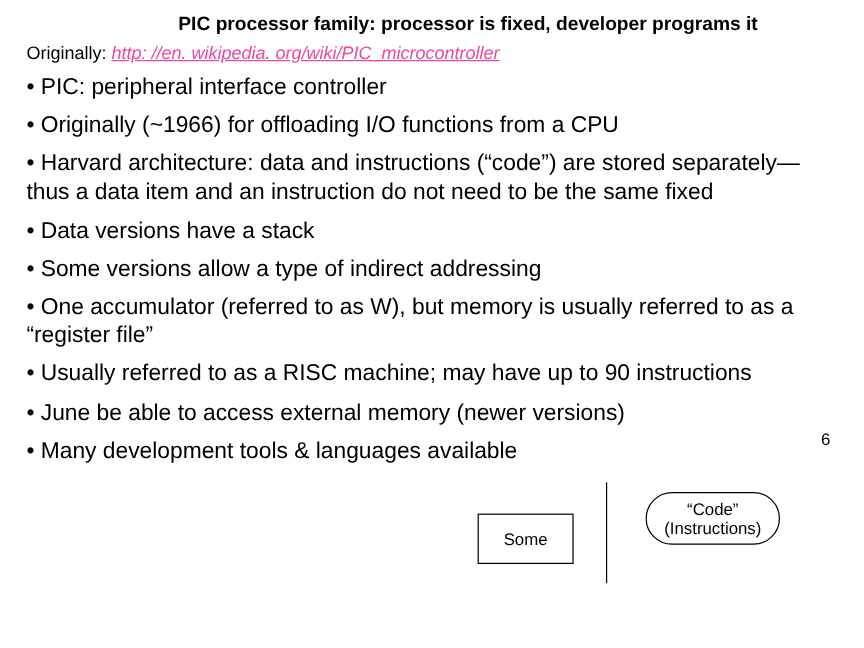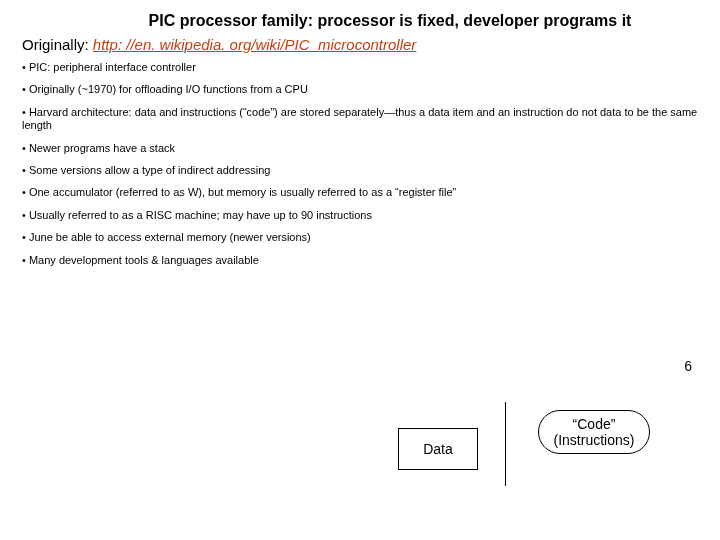--- a/index.html
+++ b/index.html
@@ -28,25 +28,25 @@
   }
   .ref-line {
     font-size: 15px;
     margin-bottom: 8px;
   }
   .ref-label {
     display: inline;
   }
   .ref-link {
     text-decoration: underline;
-    color: #c2410c;
+    color: #ec4899;
   }
   .italic { font-style: italic; }
   .bullets {
-    font-size: 11px;
+    font-size: 19px;
     line-height: 1.22;
   }
   .bullet {
     margin-bottom: 9px;
   }
   .diagram {
     position: absolute;
     left: 360px;
     top: 402px;
     width: 340px;
@@ -100,34 +100,34 @@
 
   <div class="title">PIC processor family: processor is fixed, developer programs it</div>
 
   <div class="ref-line">
     <span class="ref-label">Originally:  </span>
     <span class="ref-link italic">http: //en. wikipedia. org/wiki/PIC_microcontroller</span>
   </div>
 
   <div class="bullets">
     <div class="bullet">• <span>PIC:  peripheral interface controller</span></div>
-    <div class="bullet">• <span>Originally (~1970) for offloading I/O functions from a CPU</span></div>
-    <div class="bullet">• <span>Harvard architecture:  data and instructions (“code”) are stored separately—thus a data item and an instruction do not data to be the same length</span></div>
-    <div class="bullet">• <span>Newer programs have a stack</span></div>
+    <div class="bullet">• <span>Originally (~1966) for offloading I/O functions from a CPU</span></div>
+    <div class="bullet">• <span>Harvard architecture:  data and instructions (“code”) are stored separately—thus a data item and an instruction do not need to be the same fixed</span></div>
+    <div class="bullet">• <span>Data versions have a stack</span></div>
     <div class="bullet">• <span>Some versions allow a type of indirect addressing</span></div>
     <div class="bullet">• <span>One accumulator (referred to as W), but memory is usually referred to as a “register file”</span></div>
     <div class="bullet">• <span>Usually referred to as a RISC machine; may have up to 90 instructions</span></div>
     <div class="bullet">• <span>June be able to access external memory (newer versions)</span></div>
     <div class="bullet">• <span>Many development tools &amp; languages available</span></div>
   </div>
 
   <div class="diagram">
     <div class="vline"></div>
     <div class="box data-box">
-      <span>Data</span>
+      <span>Some</span>
     </div>
     <div class="box code-box">
       <span>“Code” (Instructions)</span>
     </div>
   </div>
 
   <div class="page-num">6</div>
 
 </div>
 

